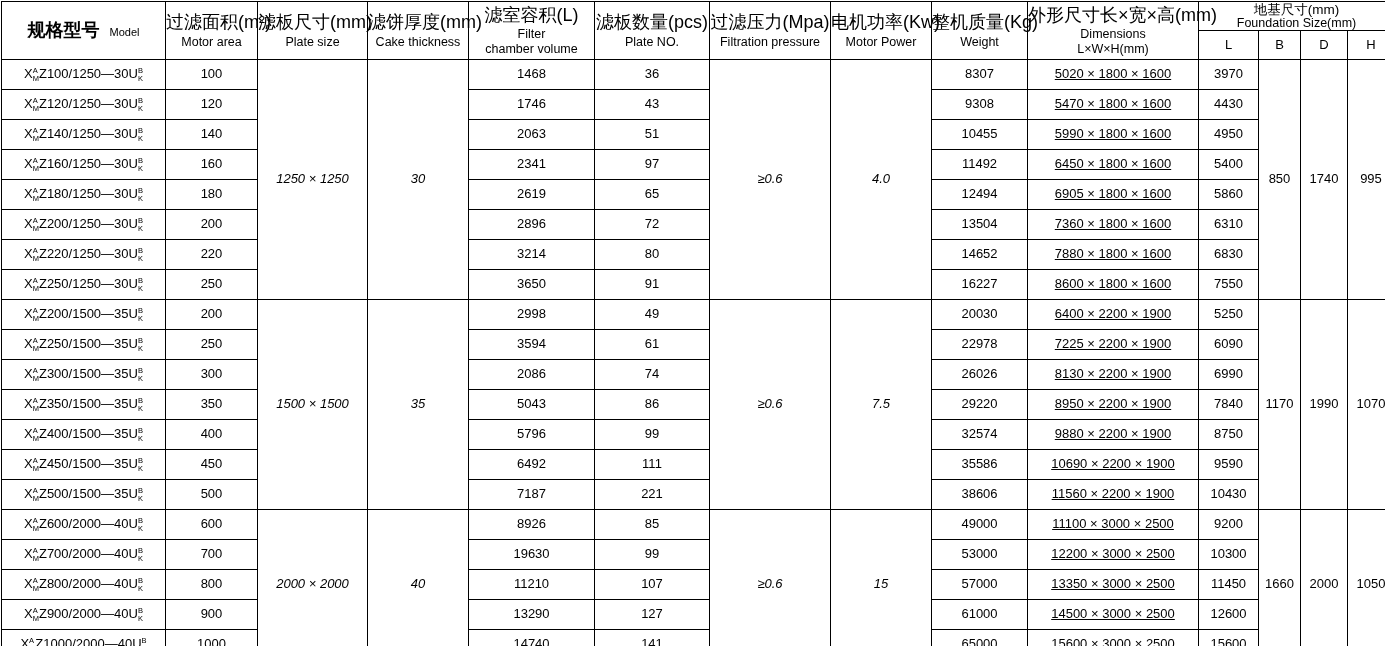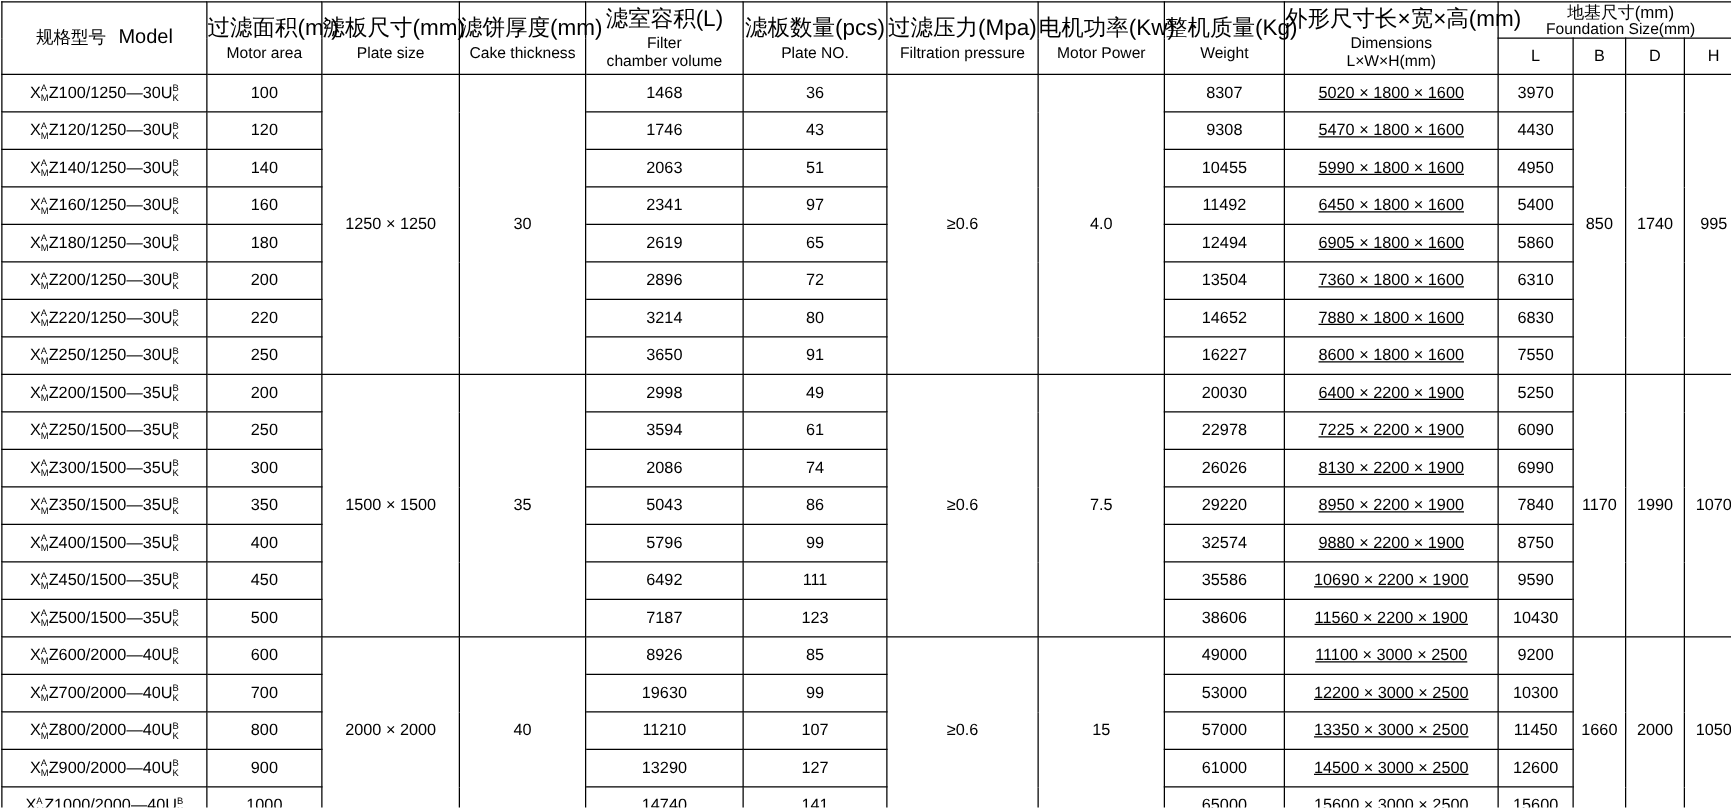--- a/index.html
+++ b/index.html
@@ -46,25 +46,26 @@
   }
   .hdr .en.two {
     line-height: 1.05;
   }
   .hdr-model {
     text-align: left;
     padding-left: 8px;
   }
   .hdr-model .cn {
     display: inline;
-    font-size: 14px;
+    font-size: 18px;
+    font-weight: bold;
   }
   .hdr-model .en {
     display: inline;
-    font-size: 16px;
+    font-size: 11px;
     margin-left: 10px;
   }
   
   .fhdr-top {
     height: 28px;
     font-size: 13px;
     padding: 0;
   }
   .fhdr-top .cn {
     display: block;
@@ -104,20 +105,21 @@
   .num {
     font-size: 13.5px;
   }
   .dim {
     font-size: 13px;
     white-space: nowrap;
     text-decoration: underline;
   }
   .merged {
     font-size: 14px;
+    font-style: italic;
   }
 </style>
 </head>
 <body>
 
 <table class="spec">
   <colgroup>
     <col style="width:164px">
     <col style="width:92px">
     <col style="width:110px">
@@ -326,21 +328,21 @@
         <td class="num">6492</td>
         <td class="num">111</td>
         <td class="num">35586</td>
         <td class="dim">10690 × 2200 × 1900</td>
         <td class="num">9590</td>
       </tr>
       <tr>
         <td class="model-cell">X<span class="sup-stack"><span>A</span><span>M</span></span>Z500/1500—35U<span class="sup-stack"><span>B</span><span>K</span></span></td>
         <td class="num">500</td>
         <td class="num">7187</td>
-        <td class="num">123</td>
+        <td class="num">221</td>
         <td class="num">38606</td>
         <td class="dim">11560 × 2200 × 1900</td>
         <td class="num">10430</td>
       </tr>
       <tr>
         <td class="model-cell">X<span class="sup-stack"><span>A</span><span>M</span></span>Z600/2000—40U<span class="sup-stack"><span>B</span><span>K</span></span></td>
         <td class="num">600</td>
         <td class="merged" rowspan="5">2000 × 2000</td>
         <td class="merged" rowspan="5">40</td>
         <td class="num">8926</td>

